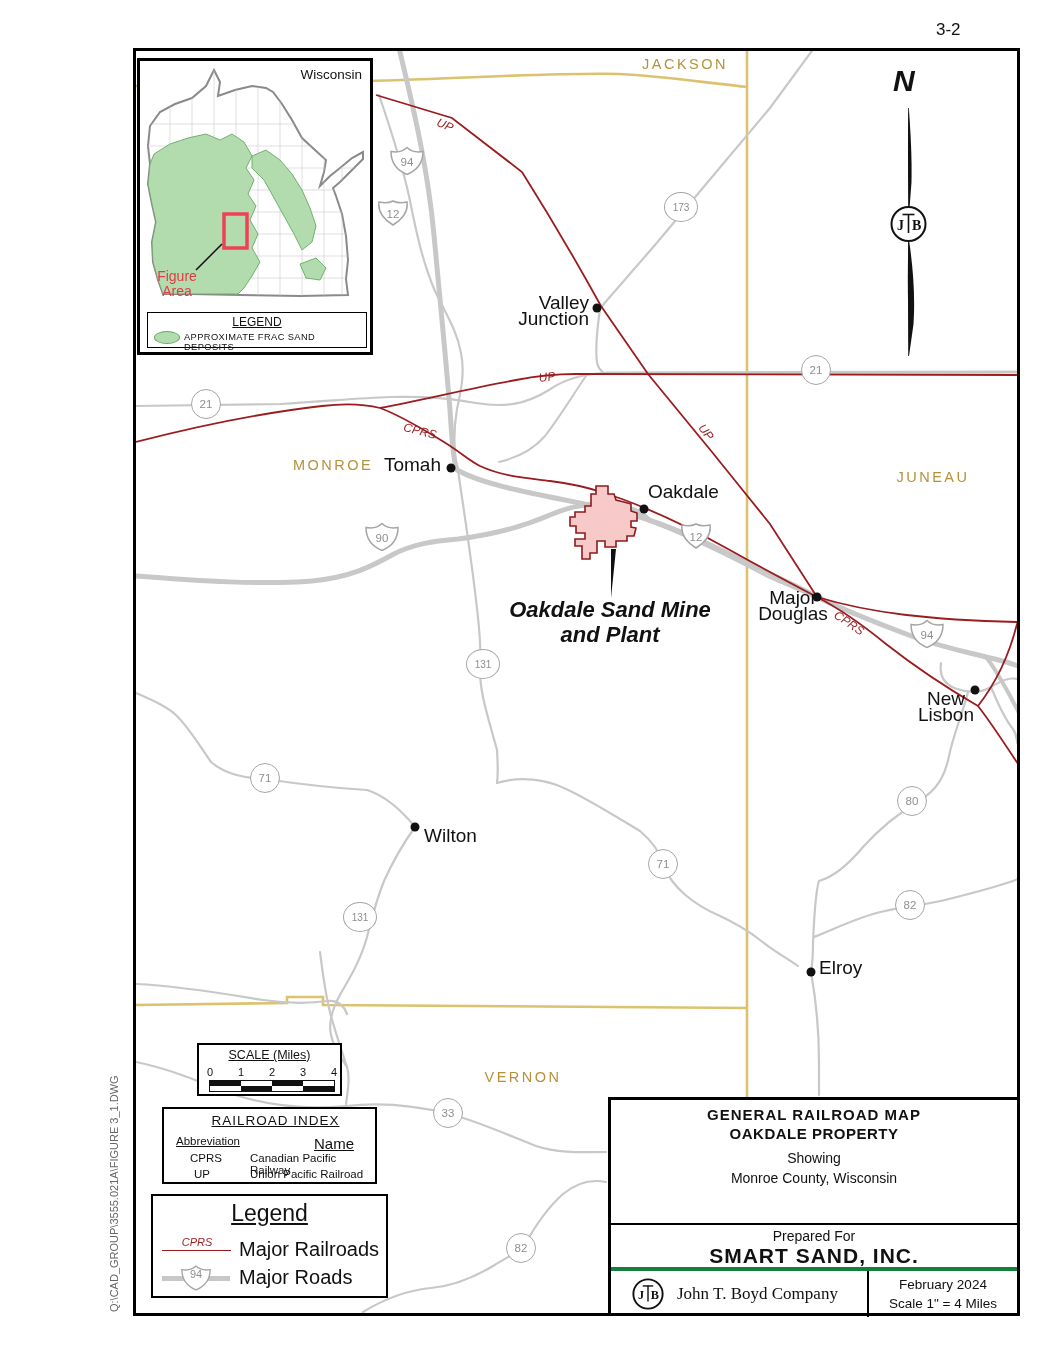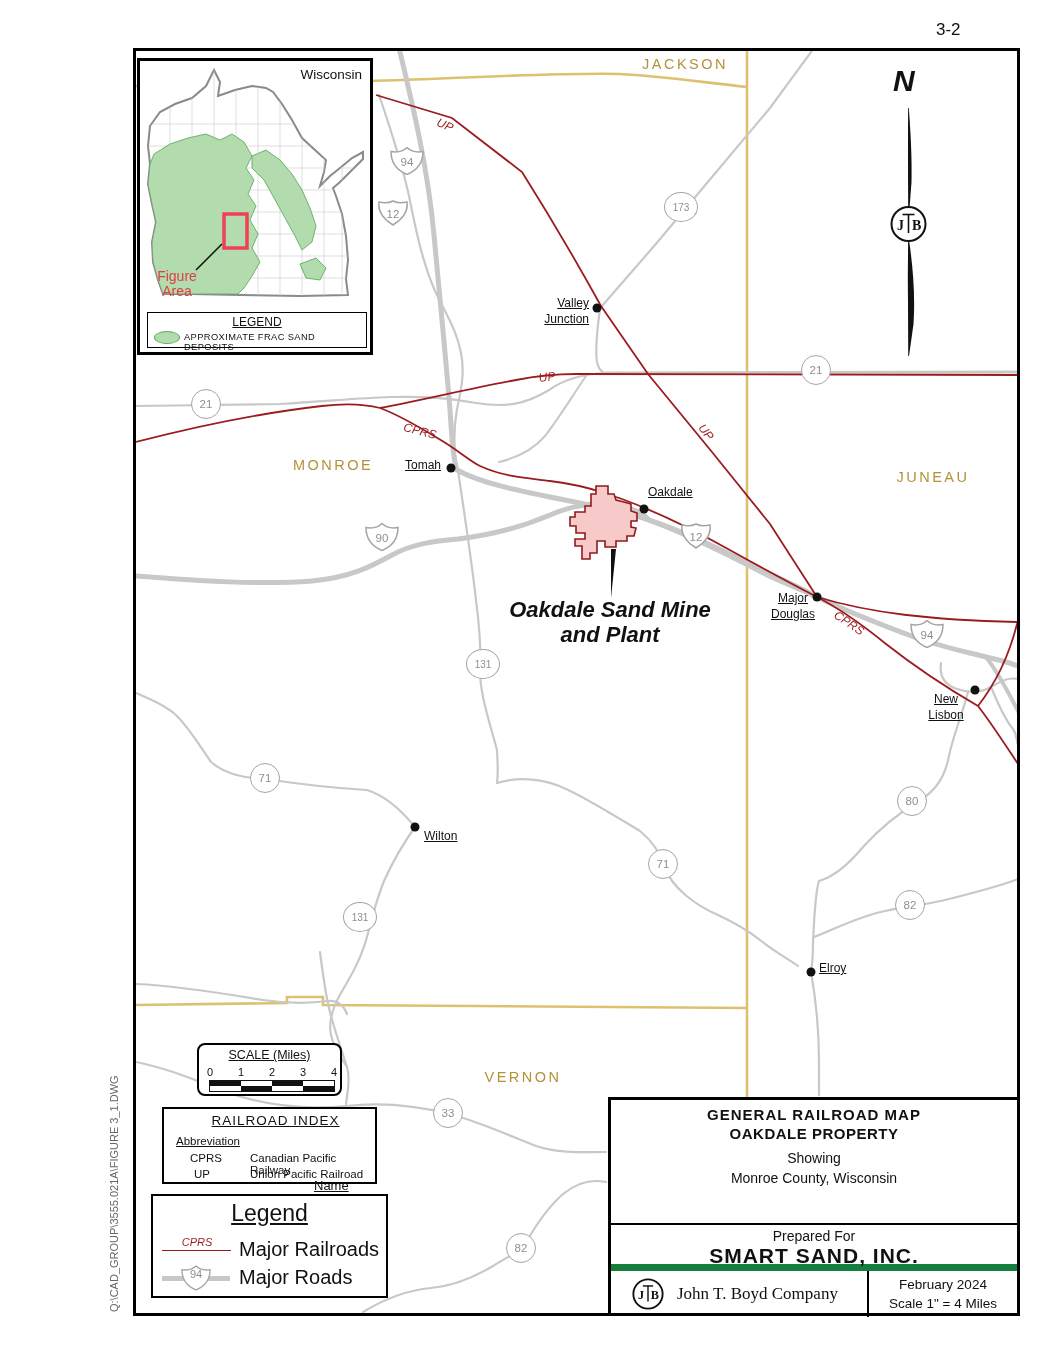--- a/index.html
+++ b/index.html
@@ -5,21 +5,21 @@
   html,body{margin:0;padding:0;}
   body{width:1055px;height:1365px;position:relative;background:#fff;overflow:hidden;
        font-family:"Liberation Sans", sans-serif;color:#111;}
   .abs{position:absolute;}
   #linework{position:absolute;left:0;top:0;z-index:1;}
   #map-border{position:absolute;left:133px;top:48px;width:887px;height:1268px;
               border:3px solid #000;box-sizing:border-box;z-index:4;pointer-events:none;}
   #labels{position:absolute;left:0;top:0;width:1055px;height:1365px;z-index:5;}
   .county-label{position:absolute;transform:translate(-50%,-50%);color:#b5923a;
                 font-size:14.5px;letter-spacing:2.5px;white-space:nowrap;}
-  .city-label{position:absolute;font-size:12px;line-height:16px;white-space:nowrap;text-decoration:underline;}
+  .city-label{position:absolute;font-size:19px;line-height:16px;white-space:nowrap;}
   .rail-label{position:absolute;color:#9b1c1f;font-size:12px;font-style:italic;
               white-space:nowrap;transform-origin:center;}
   .city-dot{position:absolute;width:9px;height:9px;background:#111;border-radius:50%;
             transform:translate(-50%,-50%);}
   .shield{position:absolute;transform:translate(-50%,-50%);}
   .shield .num{position:absolute;left:0;top:0;width:100%;height:100%;display:flex;
                align-items:center;justify-content:center;color:#8f8f8f;font-size:11.5px;}
   .shield-state{width:30px;height:30px;background:#fff;border:1.5px solid #a5a5a5;
                 border-radius:50%;box-sizing:border-box;}
   .shield-state.wide{width:34px;}
@@ -36,21 +36,21 @@
               font-weight:bold;font-style:italic;font-size:22px;line-height:25px;}
   
   #scale-box .nums{position:absolute;left:0;top:21px;width:100%;height:12px;font-size:11px;}
   #scale-box .nums span{position:absolute;transform:translateX(-50%);}
   #scale-bar{position:absolute;left:10px;top:35px;width:124px;height:10px;border:1px solid #111;
              display:grid;grid-template-columns:repeat(4,1fr);grid-template-rows:1fr 1fr;}
   #scale-bar i{display:block;}
   
   #title-block div{box-sizing:border-box;}
   .tb-row1{position:absolute;left:0;top:0;width:100%;height:125px;border-bottom:2px solid #000;}
-  .tb-row2{position:absolute;left:0;top:125px;width:100%;height:46px;border-bottom:7px solid #15803d;}
+  .tb-row2{position:absolute;left:0;top:125px;width:100%;height:46px;border-bottom:4px solid #15803d;}
   .tb-row3{position:absolute;left:0;top:171px;width:100%;height:46px;}
   .tb-cell-l{position:absolute;left:0;top:0;width:258px;height:100%;border-right:2px solid #000;
              display:flex;align-items:center;}
   .tb-cell-r{position:absolute;left:258px;top:0;right:0;height:100%;display:flex;
              flex-direction:column;align-items:center;justify-content:center;font-size:13.5px;line-height:19px;}
   
   .leg-line-rail{position:absolute;left:9px;top:54px;width:69px;height:0;border-top:1.6px solid #9b1c1f;}
   .leg-line-road{position:absolute;left:9px;top:80px;width:68px;height:5px;background:#c8c8c8;}
   
   #file-path{position:absolute;left:108px;top:1312px;transform:rotate(-90deg);
@@ -266,21 +266,21 @@
     <div class="shield" style="left: 448px; top: 1113px; width: 30px; height: 30px;">
       <div class="shield-state"></div>
       <span class="num">33</span>
     </div>
     <div class="shield" style="left: 521px; top: 1248px; width: 30px; height: 30px;">
       <div class="shield-state"></div>
       <span class="num">82</span>
     </div>
   </div>
 
-<div class="box" id="scale-box" style="left:197px;top:1043px;width:145px;height:53px;border-radius:8px;">
+<div class="box" id="scale-box" style="left:197px;top:1043px;width:145px;height:53px;">
   <div class="ctr" style="font-size:12.5px;margin-top:3px;"><span class="u">SCALE (Miles)</span></div>
   <div class="nums">
     <span style="left:11px;">0</span>
     <span style="left:42px;">1</span>
     <span style="left:73px;">2</span>
     <span style="left:104px;">3</span>
     <span style="left:135px;">4</span>
   </div>
   <div id="scale-bar">
     <i style="background:#111;"></i>
@@ -290,21 +290,21 @@
     <i></i>
       <i style="background:#111;"></i>
       <i></i>
       <i style="background:#111;"></i>
   </div>
 </div>
 
 <div class="box" style="left:162px;top:1107px;width:215px;height:77px;">
   <div class="ctr" style="font-size:13.5px;margin-top:4px;letter-spacing:1px;margin-left:12px;"><span class="u">RAILROAD  INDEX</span></div>
   <div class="abs u" style="left:12px;top:26px;font-size:11.5px;">Abbreviation</div>
-  <div class="abs u" style="left:150px;top:26px;font-size:13px;margin-top:43px;">Name</div>
+  <div class="abs u" style="left:150px;top:26px;font-size:15px;">Name</div>
   <div class="abs" style="left:26px;top:43px;font-size:11.5px;">CPRS</div>
   <div class="abs" style="left:86px;top:43px;font-size:11.5px;">Canadian  Pacific  Railway</div>
   <div class="abs" style="left:30px;top:59px;font-size:11.5px;">UP</div>
   <div class="abs" style="left:86px;top:59px;font-size:11.5px;">Union  Pacific  Railroad</div>
 </div>
 
 <div class="box" style="left:151px;top:1194px;width:237px;height:104px;">
   <div class="ctr" style="font-size:23px;margin-top:4px;"><span class="u">Legend</span></div>
   <div class="abs" style="left:20px;top:40px;width:48px;text-align:center;color:#9b1c1f;font-size:11px;font-style:italic;">CPRS</div>
   <div class="leg-line-rail"></div>

